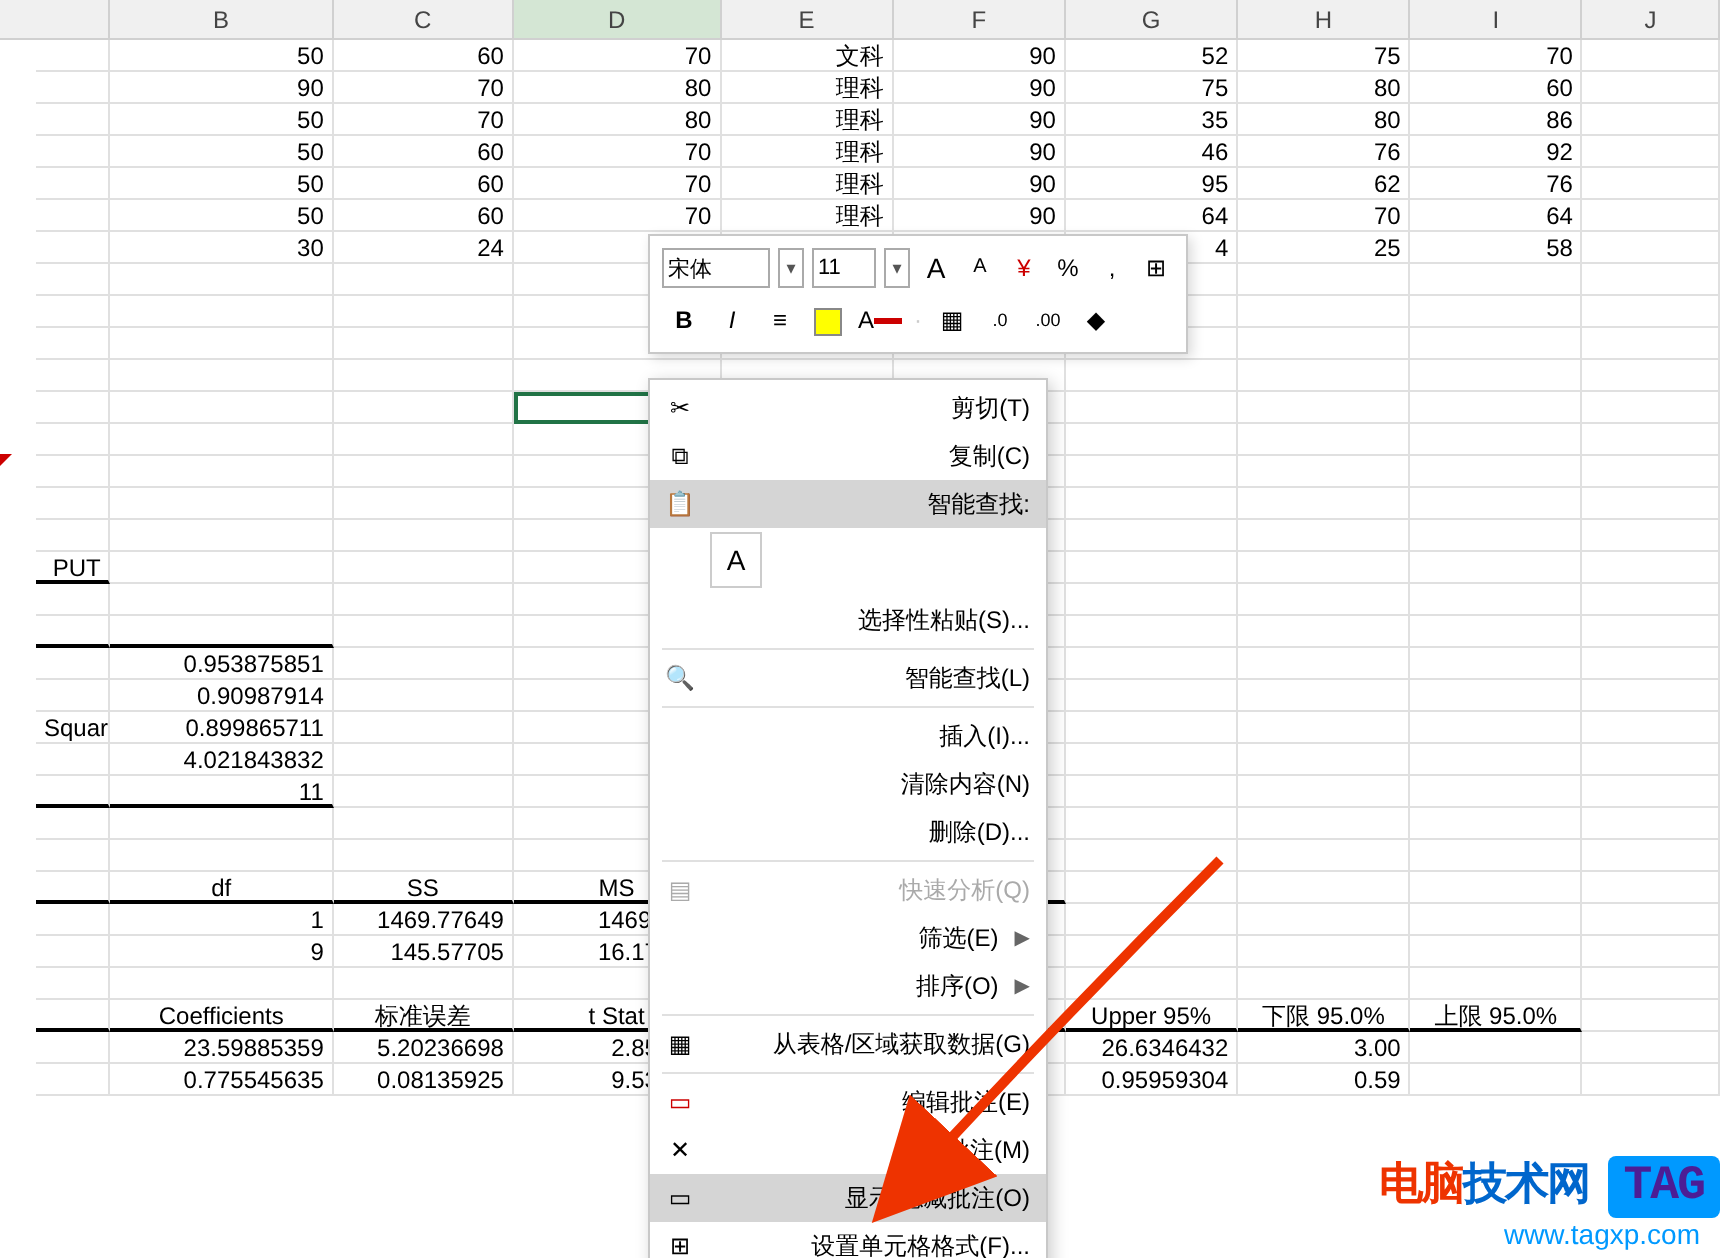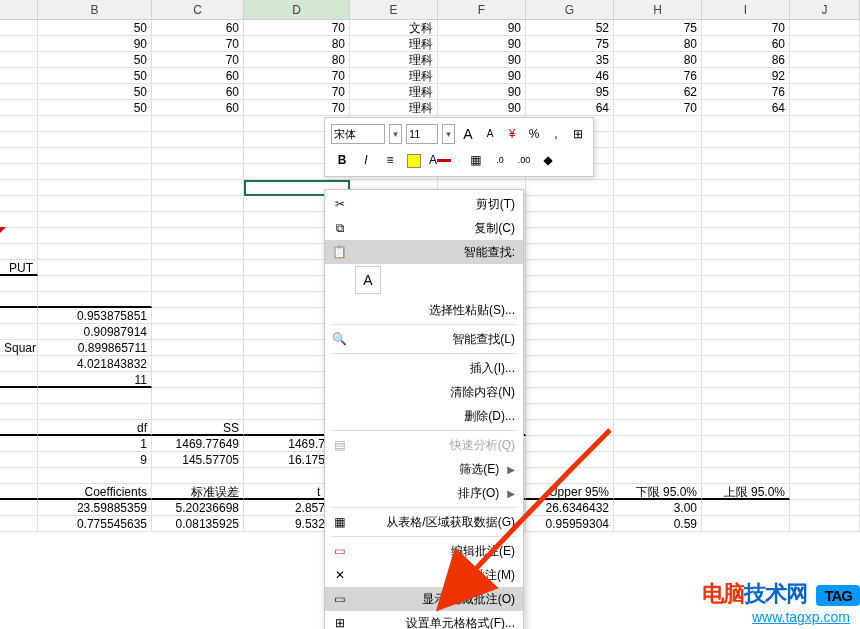--- a/index.html
+++ b/index.html
@@ -5,24 +5,24 @@
 * { box-sizing: border-box; margin: 0; padding: 0; }
 body { font-family: "Microsoft YaHei", Arial, sans-serif; font-size: 12px; background: #fff; width: 860px; height: 629px; overflow: hidden; position: relative; }
 .grid { position: absolute; top: 0; left: 0; width: 860px; }
 .col-headers { display: flex; height: 20px; background: #f0f0f0; border-bottom: 1px solid #d0d0d0; }
 .col-headers div { border-right: 1px solid #d0d0d0; text-align: center; line-height: 20px; color: #444; }
 .col-headers .sel { background: #d4e6d4; }
 .rows { }
 .row { display: flex; height: 16px; }
 .cell { border-right: 1px solid #e0e0e0; border-bottom: 1px solid #e0e0e0; padding: 0 4px; text-align: right; line-height: 16px; white-space: nowrap; overflow: hidden; }
 .cell.txt { text-align: right; }
-.cell.ctr { text-align: right; }
+.cell.ctr { text-align: center; }
 .cell.sel-border { border: 2px solid #217346; padding: 0 2px; }
 .thick-bot { border-bottom: 2px solid #000; }
-.cw-A { width: 38px; } .cw-B { width: 114px; } .cw-C { width: 92px; } .cw-D { width: 106px; }
+.cw-A { width: 38px; margin-left: 18px; } .cw-B { width: 114px; } .cw-C { width: 92px; } .cw-D { width: 106px; }
 .cw-E { width: 88px; } .cw-F { width: 88px; } .cw-G { width: 88px; } .cw-H { width: 88px; }
 .cw-I { width: 88px; } .cw-J { width: 70px; }
 .red-tri { position: absolute; top: 227px; left: 0; width: 0; height: 0; border-top: 6px solid #c00; border-right: 6px solid transparent; }
 .mini-toolbar { position: absolute; top: 117px; left: 324px; width: 270px; height: 60px; background: #fff; border: 1px solid #c8c8c8; box-shadow: 2px 2px 6px rgba(0,0,0,.15); padding: 3px 6px; }
 .mini-top { display: flex; align-items: center; gap: 4px; height: 26px; }
 .mini-top .font-sel { width: 54px; height: 20px; border: 1px solid #aaa; font-size: 11px; padding: 0 2px; }
 .mini-top .size-sel { width: 32px; height: 20px; border: 1px solid #aaa; font-size: 11px; padding: 0 2px; }
 .mini-top .dd { width: 14px; height: 20px; border: 1px solid #aaa; text-align: center; line-height: 18px; font-size: 9px; color: #555; }
 .mini-top .btn, .mini-bot .btn { min-width: 18px; height: 20px; text-align: center; line-height: 20px; font-size: 12px; cursor: pointer; }
 .mini-bot { display: flex; align-items: center; gap: 6px; height: 26px; padding-left: 2px; }
@@ -36,22 +36,22 @@
 .menu-item .label { flex: 1; font-size: 12px; text-align: right; }
 .menu-item .arrow { font-size: 10px; color: #666; }
 .menu-sep { height: 1px; background: #e0e0e0; margin: 2px 6px; }
 .paste-sub { padding: 2px 0 4px 30px; }
 .paste-sub .p-icon { width: 26px; height: 28px; border: 1px solid #ccc; display: inline-flex; align-items: center; justify-content: center; font-size: 14px; }
 .red-arrow { position: absolute; top: 420px; left: 460px; pointer-events: none; }
 .red-arrow svg { overflow: visible; }
 .watermark { position: absolute; right: 0; bottom: 4px; }
 .watermark .line1 { font-size: 22px; font-weight: bold; letter-spacing: -1px; }
 .watermark .line1 .red { color: #e30; } .watermark .line1 .blue { color: #06c; font-family: Liberation Mono, monospace; }
-.watermark .tag { display: inline-block; background: #09f; color: #000000; font-weight: bold; padding: 2px 8px; border-radius: 4px; margin-left: 4px; font-size: 15px; vertical-align: middle; }
-.watermark .line2 { color: #09f; font-size: 14px; text-align: right; padding-right: 10px; text-decoration: underline; }
+.watermark .tag { display: inline-block; background: #09f; color: #4c1d95; font-weight: bold; padding: 2px 8px; border-radius: 4px; margin-left: 4px; font-size: 24px; vertical-align: middle; font-family: Liberation Mono, monospace; }
+.watermark .line2 { color: #09f; font-size: 14px; text-align: right; padding-right: 10px; }
 </style>
 </head>
 <body>
 
 <div class="grid">
   <div class="col-headers">
     <div class="cw-A"></div>
     <div class="cw-B">B</div>
     <div class="cw-C">C</div>
     <div class="cw-D sel">D</div>
@@ -130,20 +130,32 @@
         <div class="cell cw-D">70</div>
         <div class="cell cw-E txt">理科</div>
         <div class="cell cw-F">90</div>
         <div class="cell cw-G">64</div>
         <div class="cell cw-H">70</div>
         <div class="cell cw-I">64</div>
         <div class="cell cw-J"></div>
       </div>
       <div class="row">
         <div class="cell cw-A"></div>
+        <div class="cell cw-B">30</div>
+        <div class="cell cw-C">24</div>
+        <div class="cell cw-D"></div>
+        <div class="cell cw-E txt"></div>
+        <div class="cell cw-F"></div>
+        <div class="cell cw-G">4</div>
+        <div class="cell cw-H">25</div>
+        <div class="cell cw-I">58</div>
+        <div class="cell cw-J"></div>
+      </div>
+      <div class="row">
+        <div class="cell cw-A"></div>
         <div class="cell cw-B"></div>
         <div class="cell cw-C"></div>
         <div class="cell cw-D"></div>
         <div class="cell cw-E"></div>
         <div class="cell cw-F"></div>
         <div class="cell cw-G"></div>
         <div class="cell cw-H"></div>
         <div class="cell cw-I"></div>
         <div class="cell cw-J"></div>
       </div>

